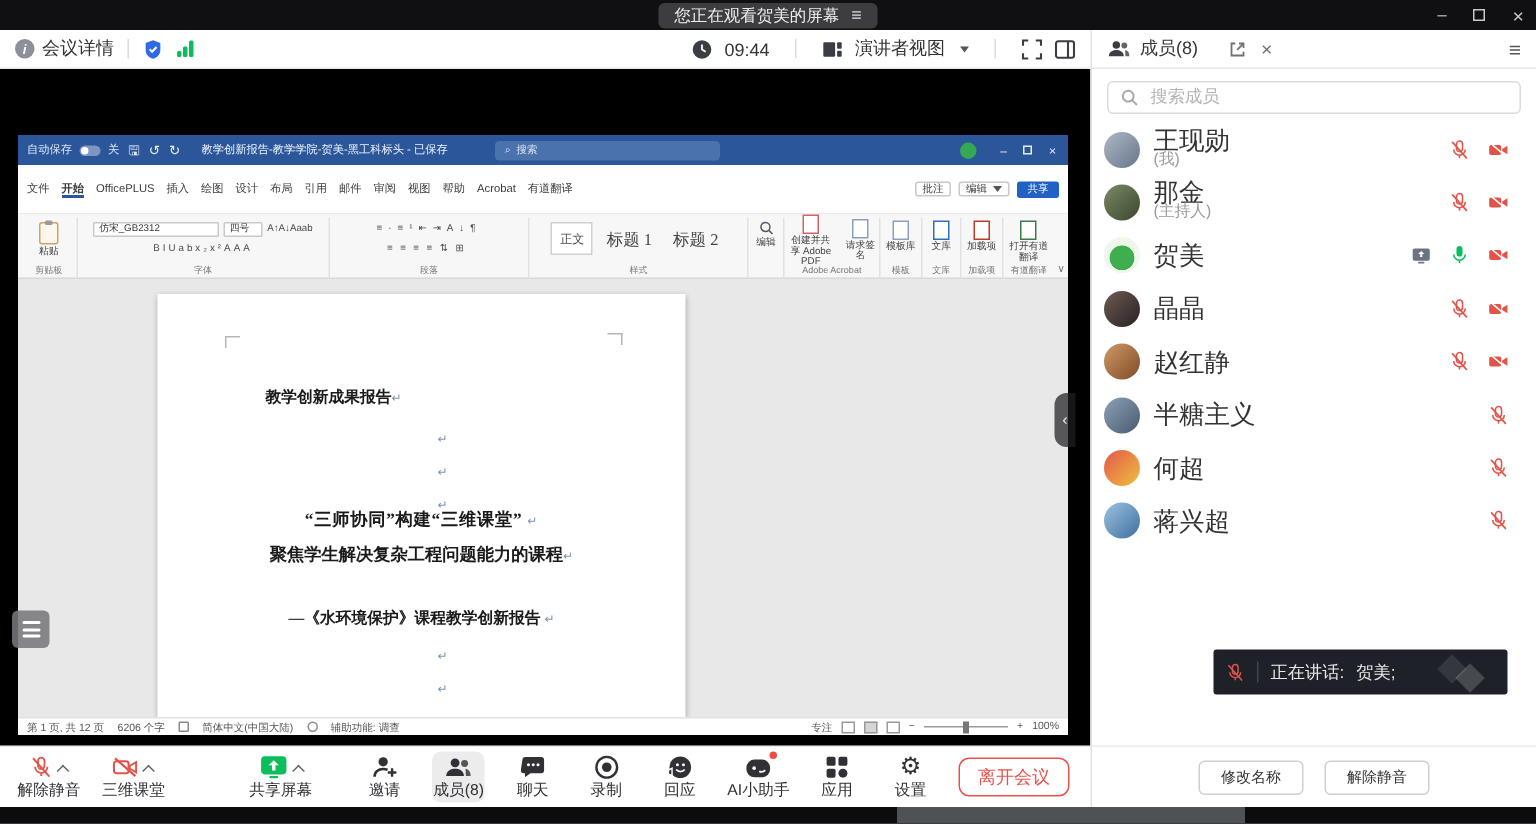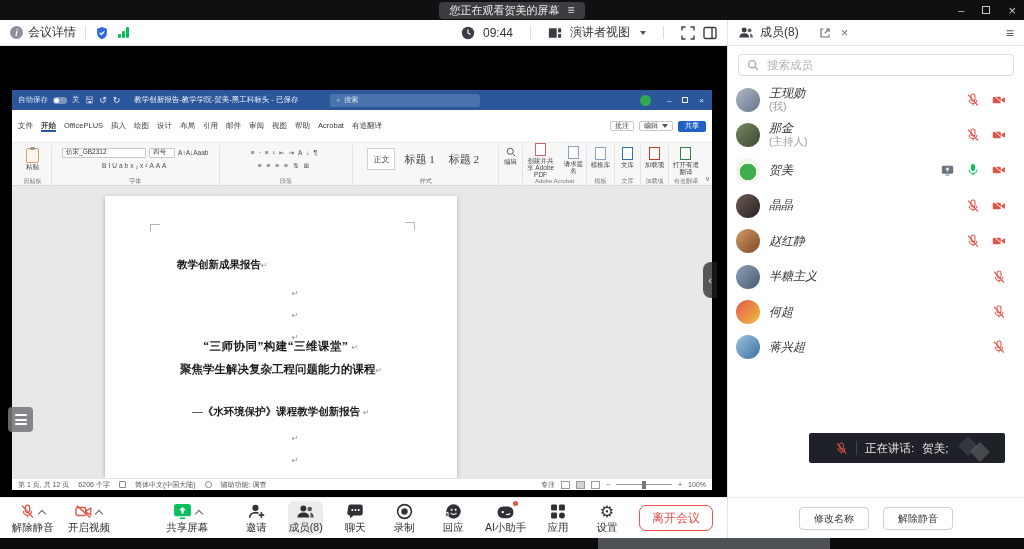--- a/index.html
+++ b/index.html
@@ -115,32 +115,32 @@
   .av{width:24px;height:24px;border-radius:50%;flex:none;}
   .av1{background:linear-gradient(135deg,#aeb9c6,#67758a);}
   .av2{background:linear-gradient(135deg,#7b8a66,#39462e);}
   .av3{background:radial-gradient(circle at 50% 58%,#3fae4e 0 44%,#eef7ea 46%);}
   .av4{background:linear-gradient(135deg,#6e5c52,#272022);}
   .av5{background:linear-gradient(135deg,#d29a66,#7e4a28);}
   .av6{background:linear-gradient(135deg,#8ea3b8,#47596e);}
   .av7{background:linear-gradient(135deg,#e2574a,#f0c040);}
   .av8{background:linear-gradient(135deg,#9cc3e0,#3f6f9f);}
   .mname{display:flex;flex-direction:column;justify-content:center;line-height:13px;}
-  .mname .n{font-size:12px;color:#333;font-style:italic;}
+  .mname .n{font-size:17px;color:#333;}
   .mname .t{font-size:10.5px;color:#9a9a9a;}
   .mname .t:empty{display:none;}
   .mics{margin-left:auto;display:flex;align-items:center;gap:12px;}
   .ic{width:14px;height:14px;display:block;}
   .ic.small{width:13px;height:13px;}
   .red-i{color:#e2544a;}
   .green-i{color:#0abf5b;}
   .gray-i{color:#6b7480;}
   
   .speak{position:absolute;left:81px;bottom:75px;width:196px;height:30px;background:#1e2128;border-radius:2px;
-         display:flex;align-items:center;padding:0 26px;gap:8px;color:#e8e8e8;font-size:11.5px;overflow:hidden;}
+         display:flex;align-items:center;padding:0 8px;gap:8px;color:#e8e8e8;font-size:11.5px;overflow:hidden;}
   .speak .sdiv{width:1px;height:14px;background:#41454e;}
   .wm{position:absolute;right:6px;top:4px;width:40px;height:24px;}
   .wm i{position:absolute;width:14px;height:14px;background:rgba(255,255,255,.10);transform:rotate(45deg);display:block;}
   .wm i:nth-child(1){left:2px;top:2px;}
   .wm i:nth-child(2){left:14px;top:8px;background:rgba(255,255,255,.18);}
   .p-footer{margin-top:auto;height:41px;border-top:1px solid #ececec;display:flex;align-items:center;justify-content:center;gap:14px;}
   .p-btn{border:1px solid #cfcfcf;background:#fff;border-radius:4px;font-size:10px;color:#333;padding:4px 14px;line-height:13px;white-space:nowrap;}
   
   .bstrip{grid-column:1/3;background:#0c0c0e;position:relative;}
   .bstrip .seg{position:absolute;left:598px;top:0;width:232px;height:100%;background:#4e5257;}
@@ -399,21 +399,21 @@
     </div>
     <div class="titem">
       <span class="chgroup">
         <svg class="tic red" width="17" height="17" viewBox="0 0 16 16">
             <rect x="0.9" y="4.2" width="9.2" height="7.6" rx="1.6" fill="none" stroke="currentColor" stroke-width="1.3"></rect>
             <path d="M10.8 7.2 14.8 4.8v6.4l-4-2.4z" fill="none" stroke="currentColor" stroke-width="1.2"></path>
             <line x1="1.6" y1="2.4" x2="14.4" y2="13.6" stroke="currentColor" stroke-width="1.4"></line>
           </svg>
         <span class="chev"></span>
       </span>
-      <span class="lbl">开启视频</span>
+      <span class="lbl">三维课堂</span>
     </div>
     <div class="spacer34"></div>
     <div class="titem">
       <span class="chgroup">
         <svg class="tic" width="19" height="17" viewBox="0 0 18 16">
             <rect x="1" y="1" width="16" height="11.5" rx="2.4" fill="#0abf5b"></rect>
             <path d="M9 3.6l3.2 3.2h-2.1v3.2H7.9V6.8H5.8z" fill="#fff"></path>
             <rect x="6.2" y="13.6" width="5.6" height="1.4" rx="0.7" fill="#0abf5b"></rect>
           </svg>
         <span class="chev"></span>

